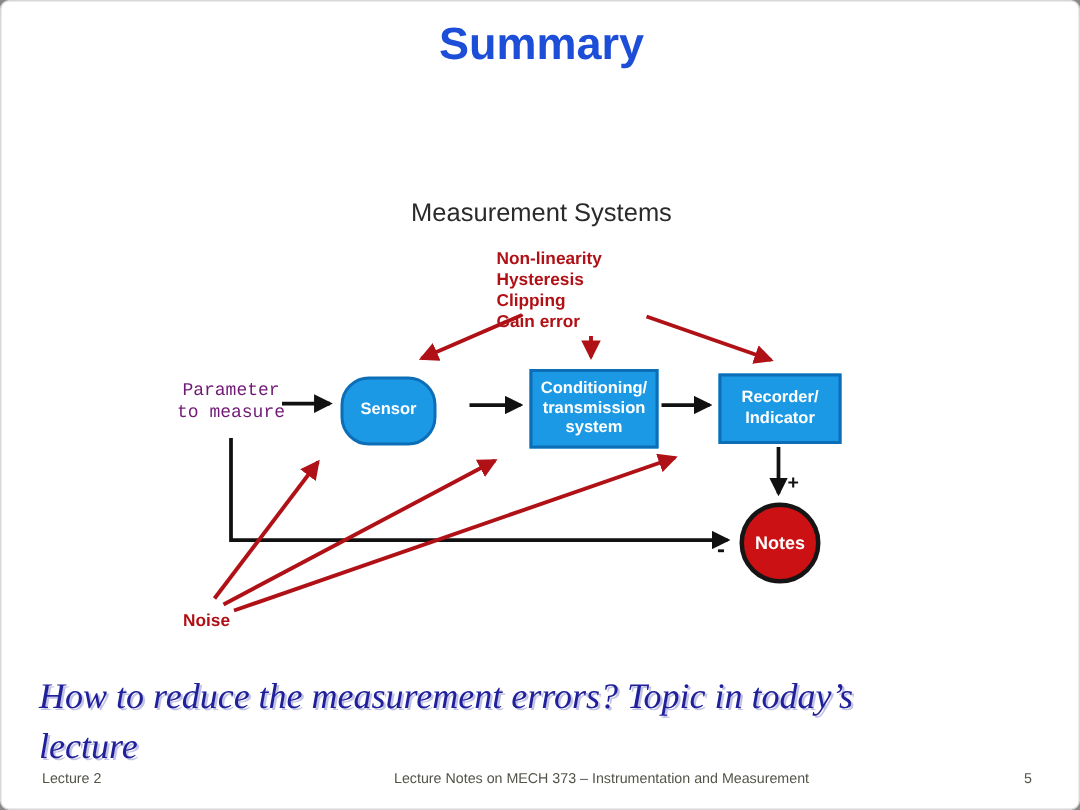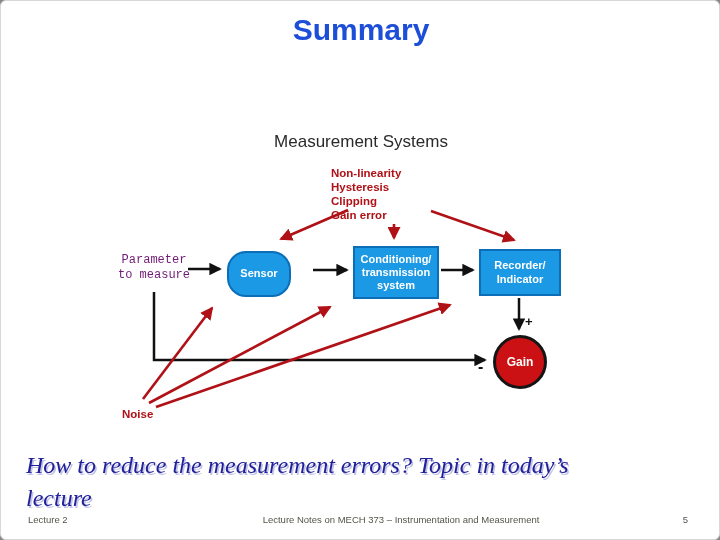--- a/index.html
+++ b/index.html
@@ -119,21 +119,21 @@
 
   <div class="box box-recorder">
     <span>Recorder/</span>
     <span>Indicator</span>
   </div>
 
   <div class="sign sign-plus">+</div>
   <div class="sign sign-minus">-</div>
 
   <div class="error-node">
-    <span>Gain</span>
+    <span>Notes</span>
   </div>
 
   <div class="noise-label">Noise</div>
 
   <div class="takeaway">
     <span>How to reduce the measurement errors? Topic in today’s</span>
     <span>lecture</span>
   </div>
 
   <div class="footer">

